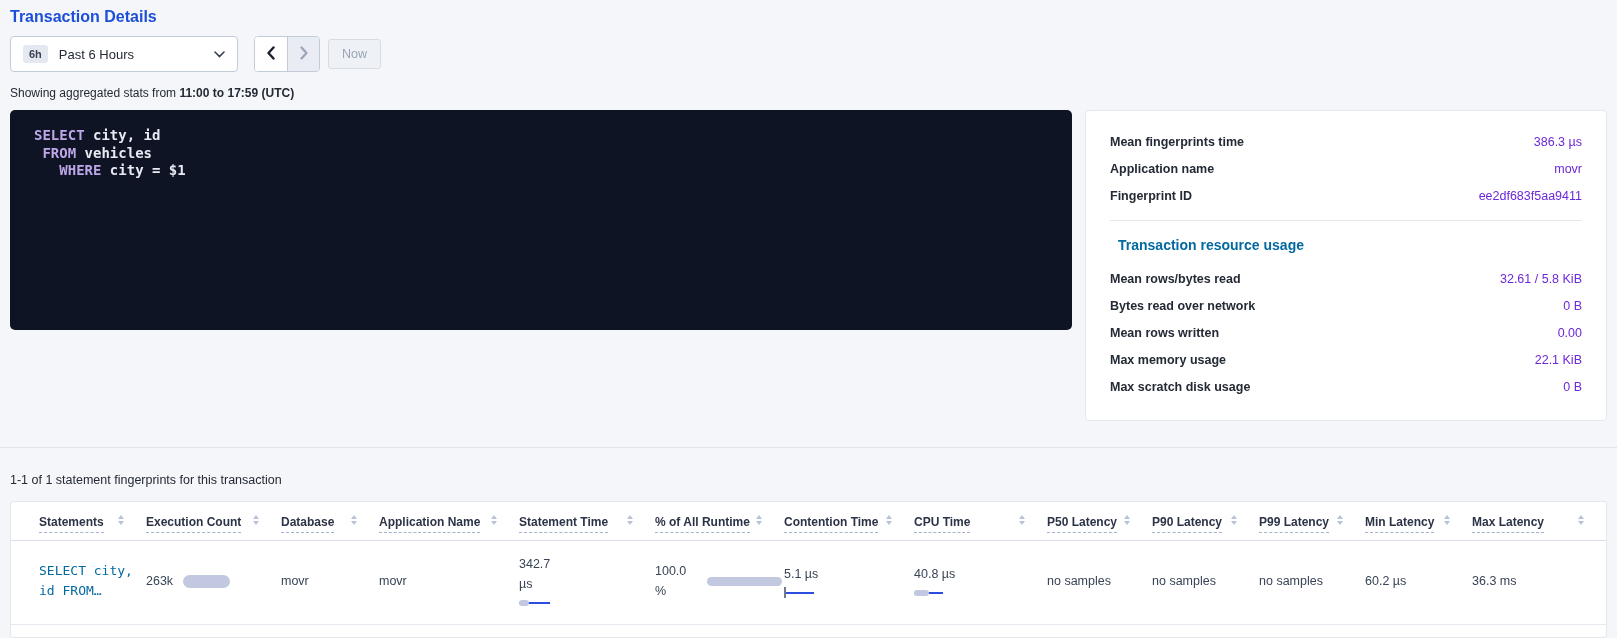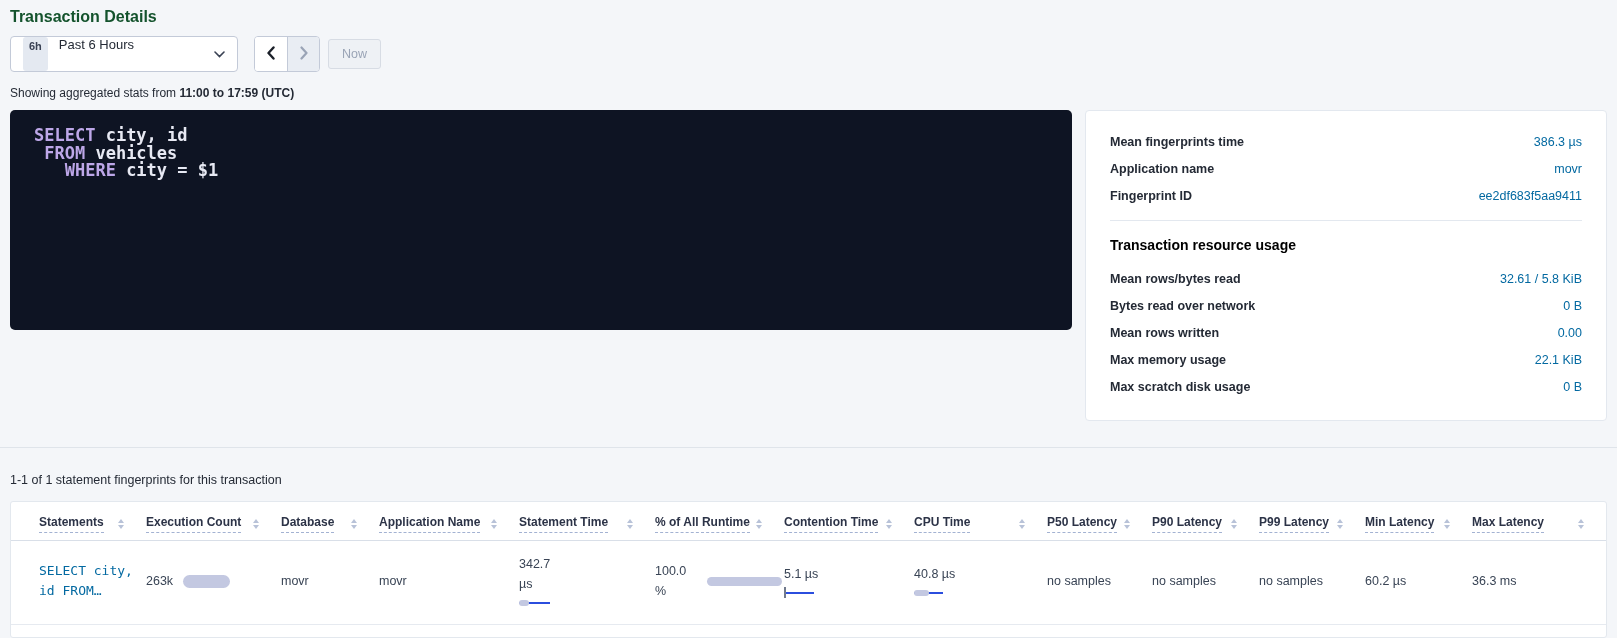--- a/index.html
+++ b/index.html
@@ -6,27 +6,27 @@
   html,body { margin:0; padding:0; }
   body {
     width:1617px; height:638px; overflow:hidden;
     background:#f4f6f9;
     font-family:"Liberation Sans", sans-serif;
     color:#242a35;
   }
   .page { padding:8px 10px 0 10px; }
 
   
-  .page-title { font-size:16px; font-weight:700; color:#14532d; margin:0 0 10px 0; }
+  .page-title { font-size:16px; font-weight:700; color:#1d4ed8; margin:0 0 10px 0; }
 
   .toolbar { display:flex; align-items:center; margin-top:2px; height:36px; }
   .timepicker {
     width:228px; height:36px; background:#fff;
     border:1px solid #c3cad8; border-radius:4px;
-    display:flex; padding:0 12px; gap:11px; cursor:pointer;
+    display:flex; align-items:center; padding:0 12px; gap:11px; cursor:pointer;
   }
   .tp-badge {
     background:#e4e9f1; border-radius:3px; font-size:11px; font-weight:700;
     padding:3px 6px; color:#3a4254;
   }
   .tp-label { font-size:13px; color:#242a35; }
   .tp-chevron { margin-left:auto; display:flex; align-items:center; }
 
   .arrow-group {
     display:flex; height:36px; margin-left:16px;
@@ -49,47 +49,47 @@
   .range-note b { font-weight:700; }
 
   
   .main-row { display:flex; align-items:flex-start; gap:13px; margin-top:10px; }
 
   .sql-box {
     flex:0 0 1062px; height:220px;
     background:#0e1423; border-radius:5px;
     padding:17px 24px;
     font-family:"DejaVu Sans Mono", monospace;
-    font-size:17px; font-weight:600; line-height:17.5px;
+    font-size:14px; font-weight:600; line-height:17.5px;
     color:#e7e9f3; white-space:pre; overflow:hidden;
   }
   .sql-kw { color:#bda7e8; }
 
   .summary-card {
     flex:1 1 auto;
     background:#fff; border:1px solid #e3e8ef; border-radius:4px;
     padding:17px 24px 20px 24px;
   }
   .srow { display:flex; justify-content:space-between; align-items:baseline; padding:6.5px 0; font-size:12.5px; }
   .srow-label { font-weight:700; color:#242a35; }
-  .srow-value { color:#0369a1; }
+  .srow-value { color:#6d28d9; }
   .s-divider { border:none; border-top:1px solid #e3e8ef; margin:11px 0 16px 0; }
-  .s-heading { font-size:14px; font-weight:700; color:#000000; margin:0 0 12px 0; }
+  .s-heading { font-size:14px; font-weight:700; color:#0369a1; margin:0 0 12px 8px; }
 
   
   .section-divider { border:none; border-top:1px solid #dfe4ea; margin:26px 0 0 0; }
   .stmt-caption { font-size:12.5px; margin:17px 0 14px 0; color:#242a35; }
 
   .table-card {
     background:#fff; border:1px solid #e3e8ee; border-radius:3px;
     padding-bottom:12px; overflow:hidden;
   }
   table { width:100%; border-collapse:collapse; table-layout:fixed; }
   thead th { padding:13px 0 7px 0; border-bottom:1px solid #d9dfe8; text-align:left; }
-  .th-inner { display:flex; align-items:center; cursor:pointer; }
+  .th-inner { display:flex; align-items:flex-start; cursor:pointer; }
   .hlabel {
     font-size:12px; font-weight:700; color:#2c3347; white-space:nowrap;
     border-bottom:1px dashed #a3b2d2; padding-bottom:3px;
   }
   .sort { margin-left:auto; margin-right:22px; display:flex; flex-direction:column; align-items:center; gap:2px; }
   .tri-up { width:0; height:0; border-left:3.5px solid transparent; border-right:3.5px solid transparent; border-bottom:4.5px solid #b8c2d8; }
   .tri-down { width:0; height:0; border-left:3.5px solid transparent; border-right:3.5px solid transparent; border-top:4.5px solid #b8c2d8; }
 
   tbody td {
     padding:13px 0 16px 0; border-bottom:1px solid #e6eaf0;

